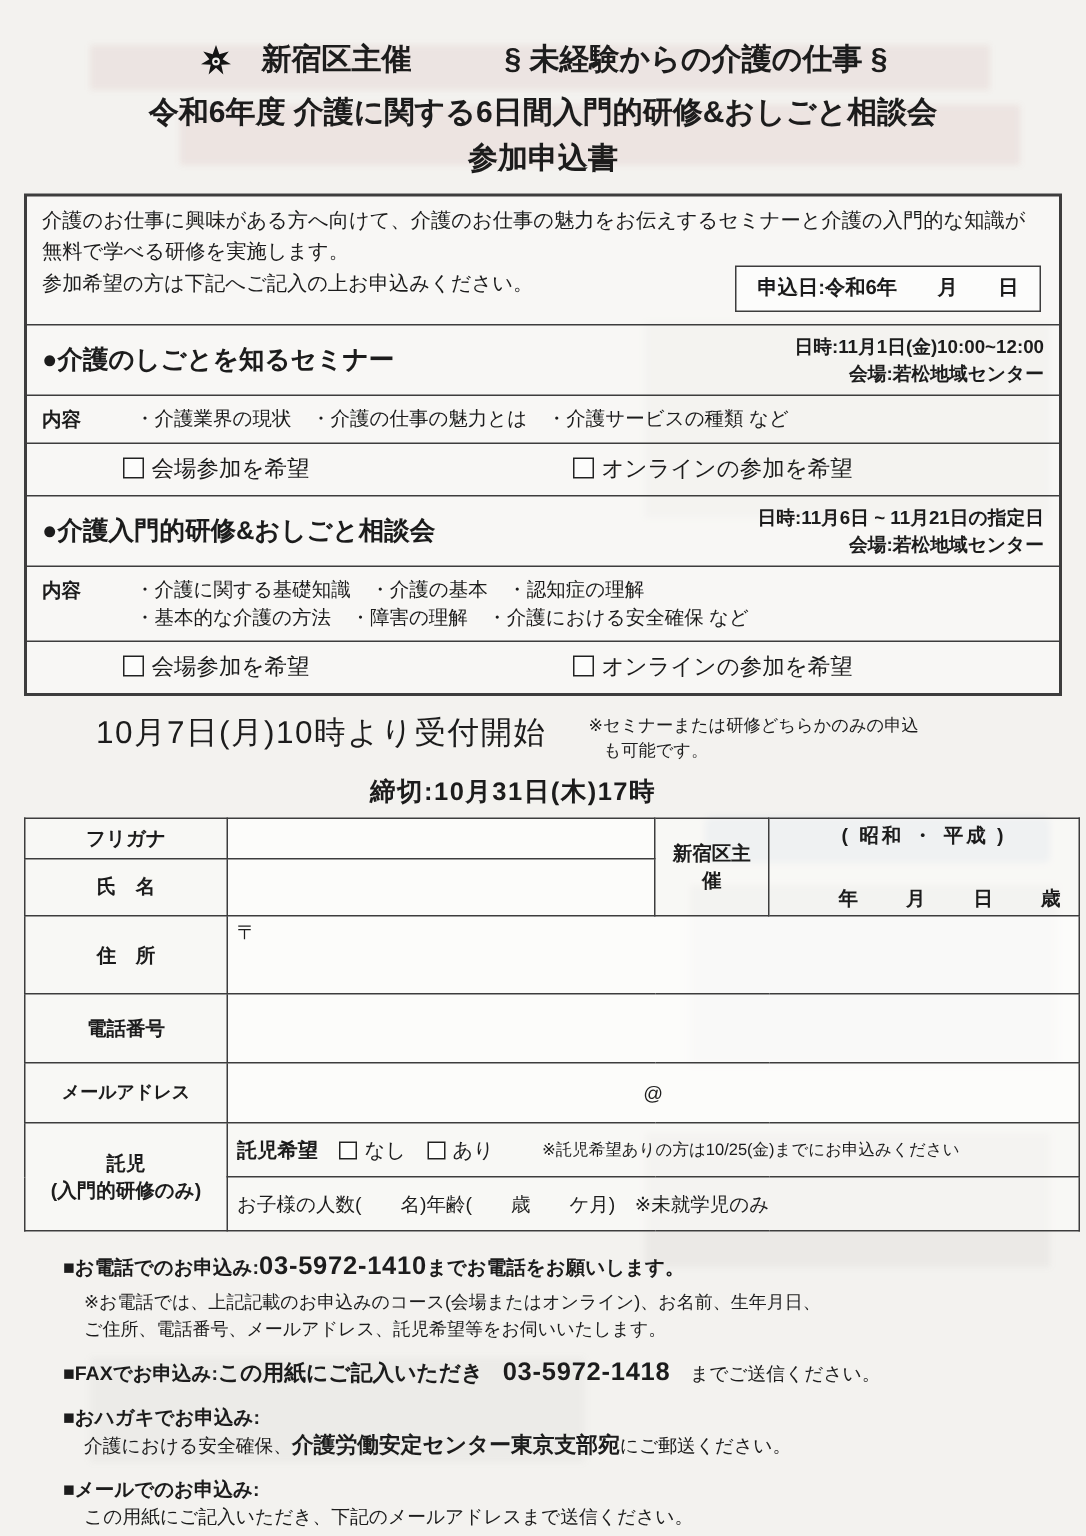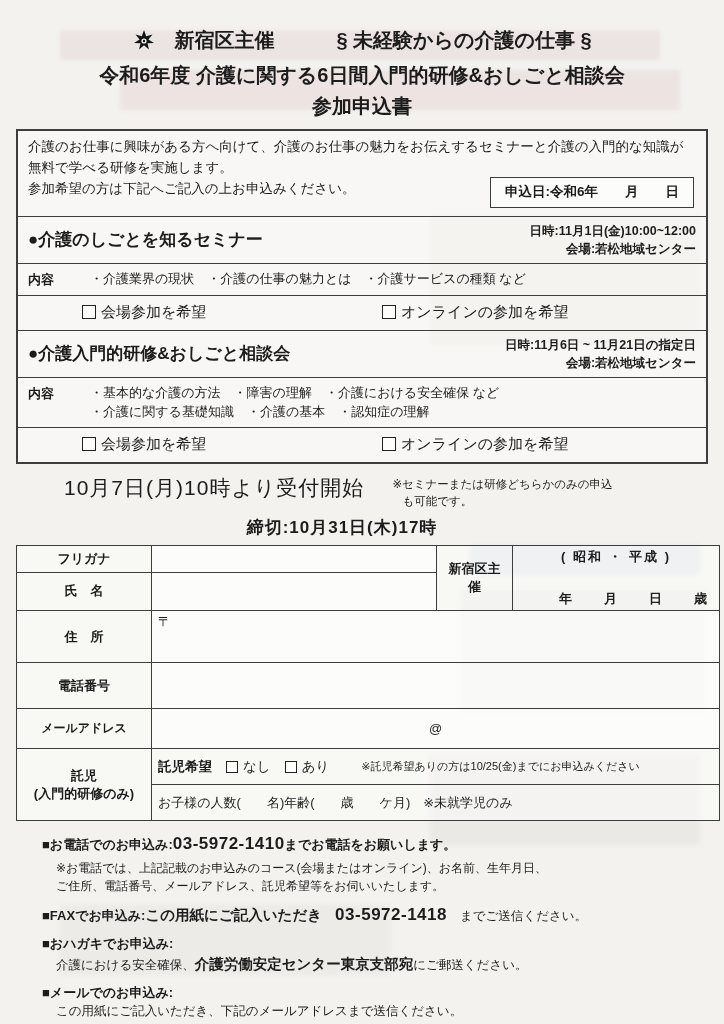--- a/index.html
+++ b/index.html
@@ -143,22 +143,22 @@
     <div class="sec-head">
       <div class="sec-title">●介護入門的研修&amp;おしごと相談会</div>
       <div class="sec-when">
         <div>日時:11月6日 ~ 11月21日の指定日</div>
         <div>会場:若松地域センター</div>
       </div>
     </div>
     <div class="sec-content">
       <div class="lbl">内容</div>
       <div>
+        <div>・介護に関する基礎知識　・介護の基本　・認知症の理解</div>
         <div>・基本的な介護の方法　・障害の理解　・介護における安全確保 など</div>
-        <div>・介護に関する基礎知識　・介護の基本　・認知症の理解</div>
       </div>
     </div>
     <div class="cb-row">
       <span class="cb-item first">
         <span class="checkbox"></span>
         <span>会場参加を希望</span>
       </span>
       <span class="cb-item">
         <span class="checkbox"></span>
         <span>オンラインの参加を希望</span>

